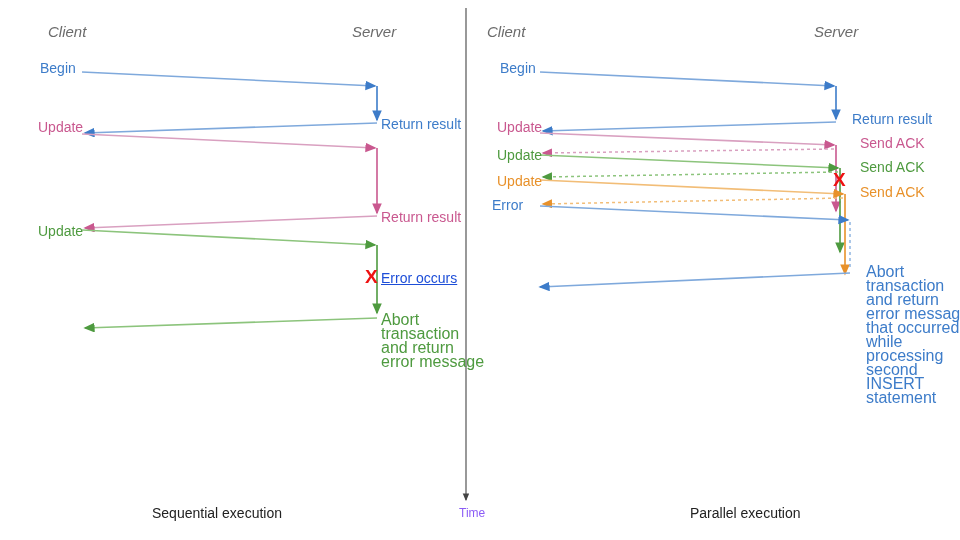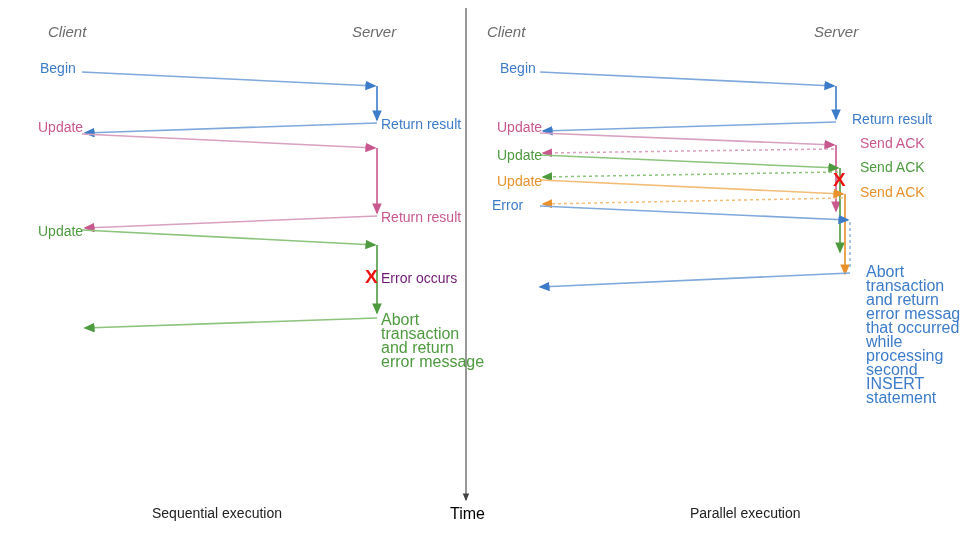--- a/index.html
+++ b/index.html
@@ -3,28 +3,28 @@
 <meta charset="utf-8">
 <style>
   html,body{margin:0;padding:0;background:#ffffff;}
   body{width:960px;height:540px;overflow:hidden;
        font-family:"Liberation Sans","DejaVu Sans",sans-serif;}
   #stage{position:relative;width:960px;height:540px;background:#fff;}
   svg.layer{position:absolute;left:0;top:0;width:960px;height:540px;}
   .lbl{position:absolute;white-space:pre;line-height:13.5px;}
   .hdr{font-style:italic;font-size:15px;color:#6b6b6b;}
   .caption{font-size:14px;color:#222;}
-  .timelbl{font-size:16px;color:#000000;}
+  .timelbl{font-size:12px;color:#8b5cf6;margin-left:9px;}
   .msg{font-size:14px;}
   .blk{font-size:16px;line-height:14px;}
   .c-blue{color:#3d7cc9;}
   .c-pink{color:#c9588f;}
   .c-green{color:#4e9a3f;}
   .c-orange{color:#e8912a;}
-  .c-red{color:#701a75;}
+  .c-red{color:#1d4ed8;text-decoration:underline;}
   .xmark{font-weight:bold;font-size:19px;color:#ee1111;line-height:19px;}
 </style>
 </head>
 <body>
 
 <div id="stage">
 
   <svg class="layer" viewBox="0 0 960 540">
     <defs>
       <marker id="ahBlueL" markerWidth="7" markerHeight="7" refX="6" refY="3" orient="auto">

